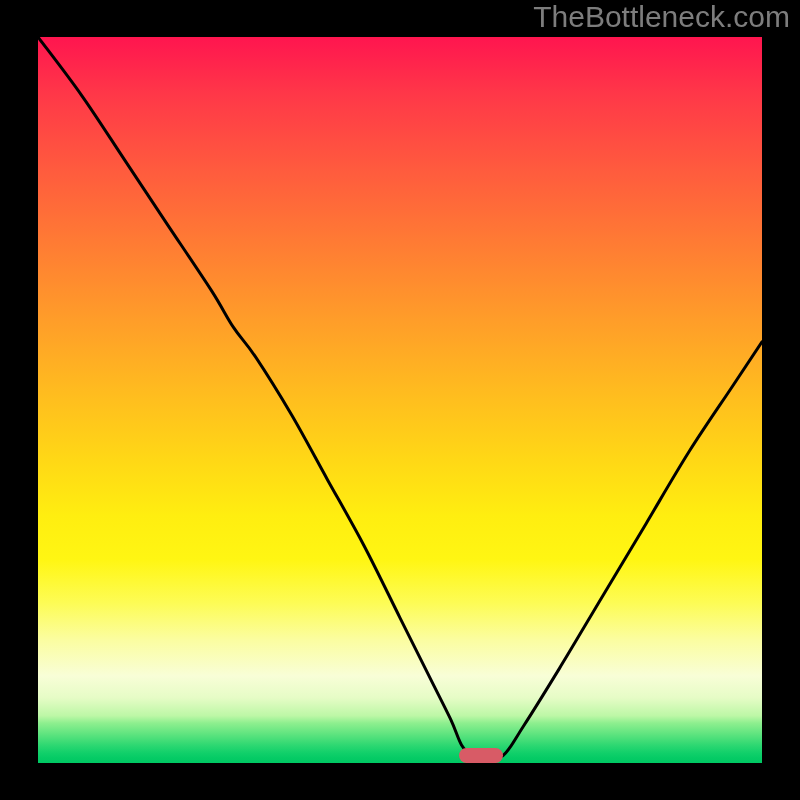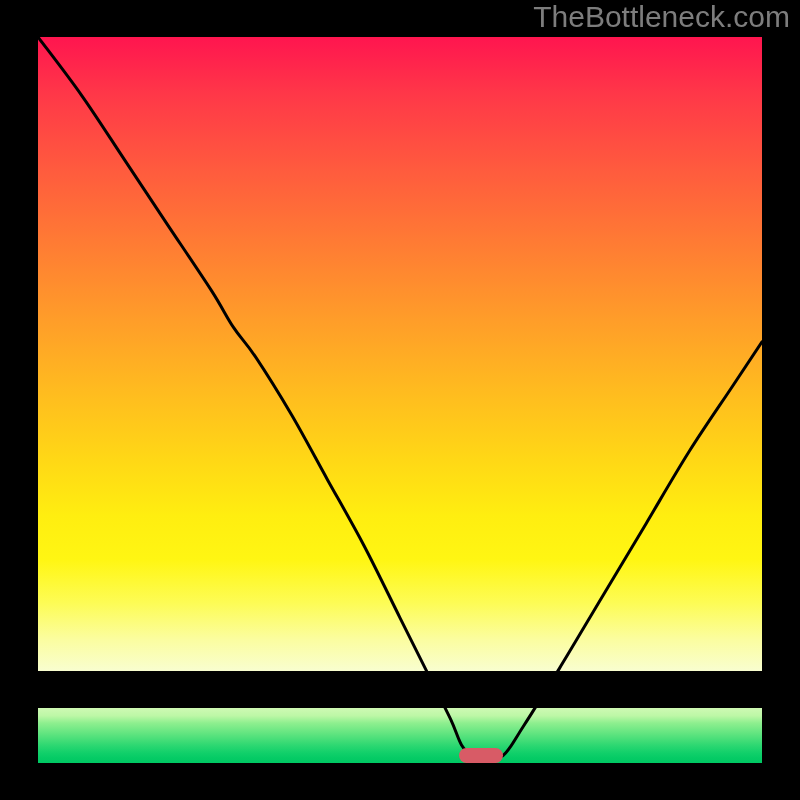--- a/index.html
+++ b/index.html
@@ -6,21 +6,21 @@
     margin: 0;
     padding: 0;
     width: 800px;
     height: 800px;
     background: #000;
     overflow: hidden;
   }
   .frame {
     position: relative;
     width: 800px;
-    height: 708px;
+    height: 800px;
     background: #fde047;
   }
   .top-black {
     position: absolute;
     left: 0;
     top: 0;
     width: 800px;
     height: 37px;
     background: #000;
   }

